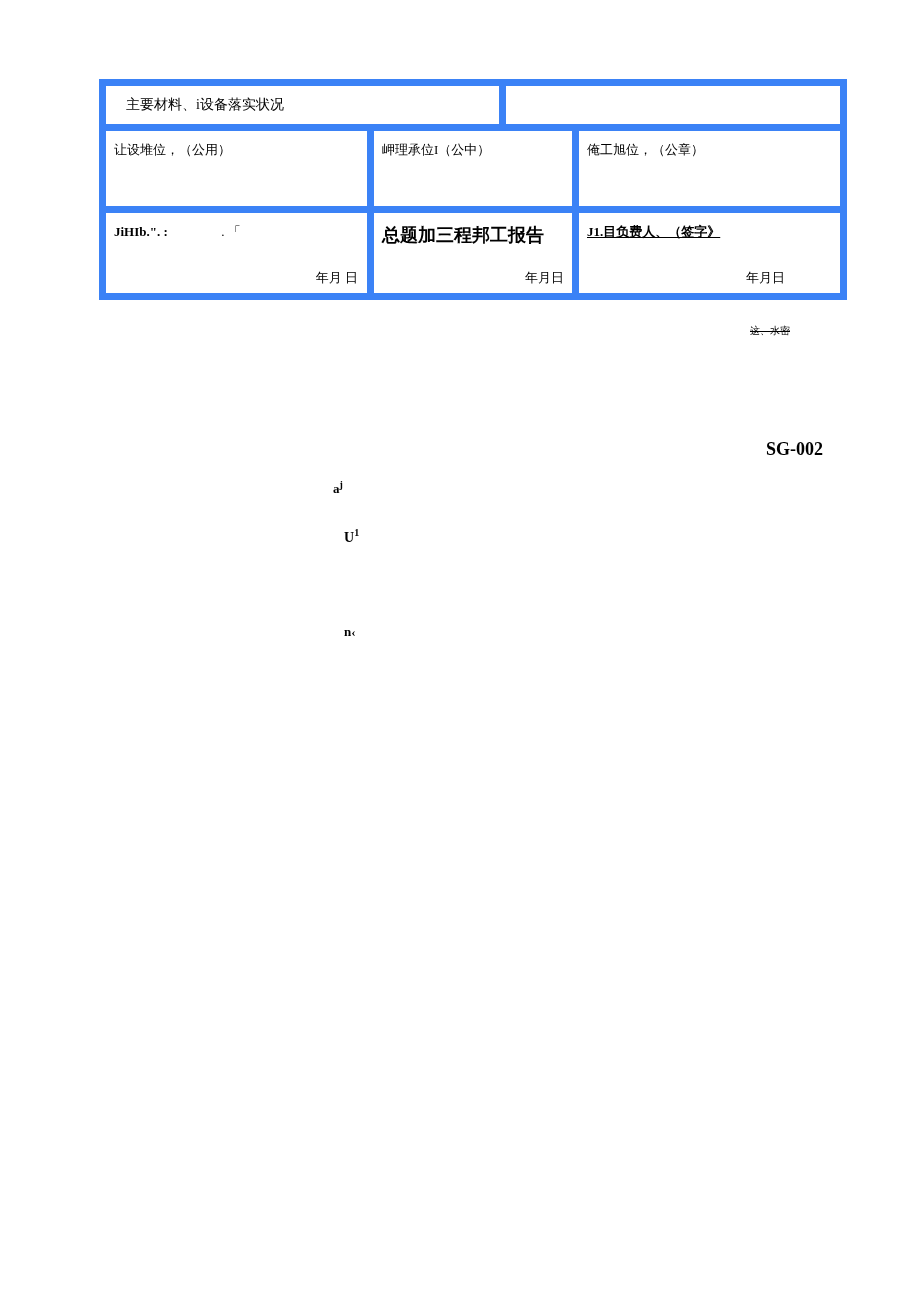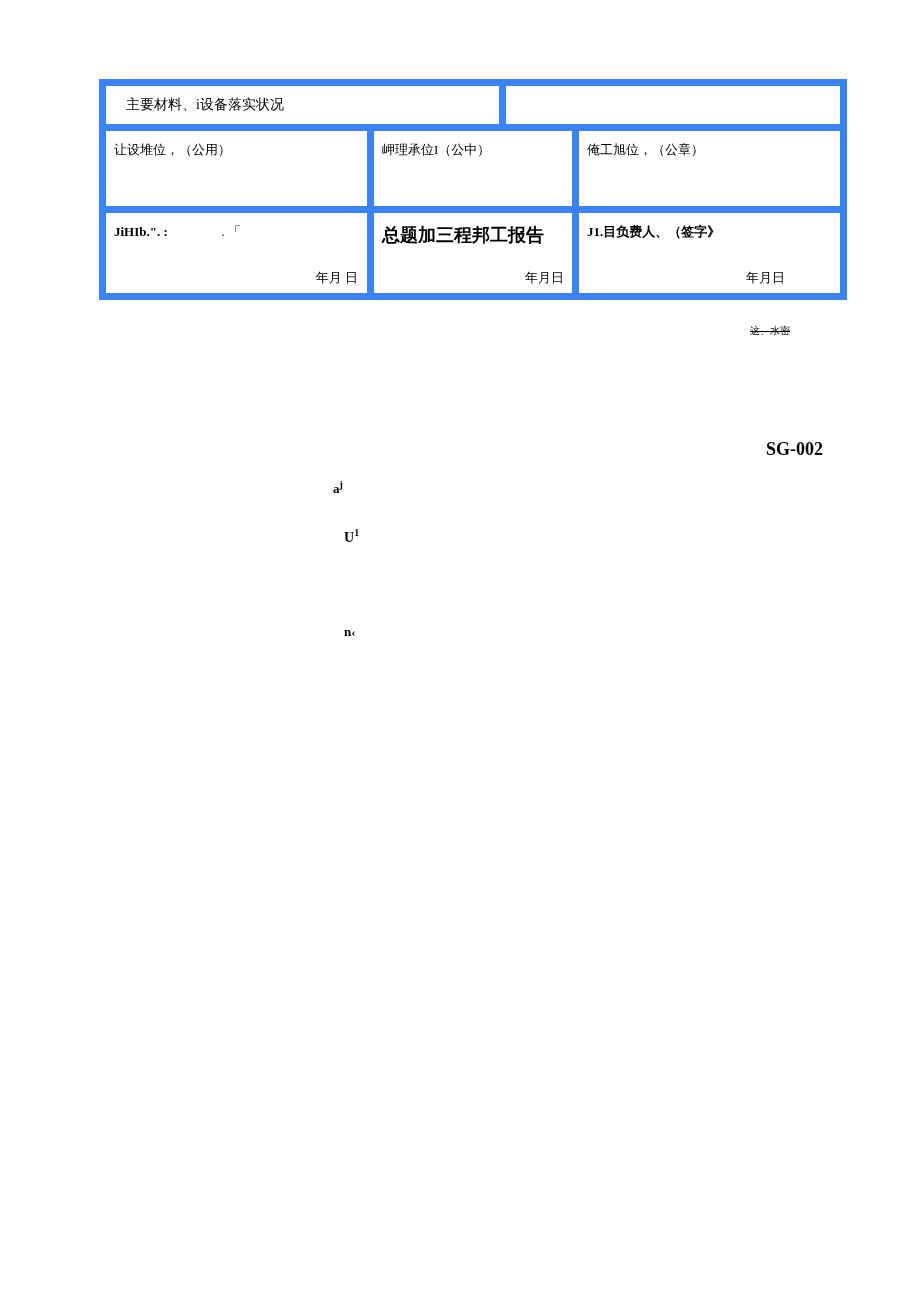--- a/index.html
+++ b/index.html
@@ -149,21 +149,21 @@
       <td style="position:relative;">
         <span class="left-ji">JiHIb.". :</span>
         <span class="left-frag">. 「</span>
         <div class="date-line" style="right:9px;">年月       日</div>
       </td>
       <td colspan="2" style="position:relative;">
         <span class="bottom-title">总题加三程邦工报告</span>
         <div class="date-line pos2">年月日</div>
       </td>
       <td style="position:relative;">
-        <span class="sig-label-small" style="font-weight:bold;"><span style="font-weight:bold;">J1.目负费人、（签字》</span></span>
+        <span class="sig-label-small" style="font-weight:bold;"><span style="font-weight:bold;text-decoration:underline;">J1.目负费人、（签字》</span></span>
         <div class="date-line pos3">年月日</div>
       </td>
     </tr>
   </tbody>
     </table>
 
   <div class="strike-text">这、水密</div>
 
 
   <div class="code-label">SG-002</div>

